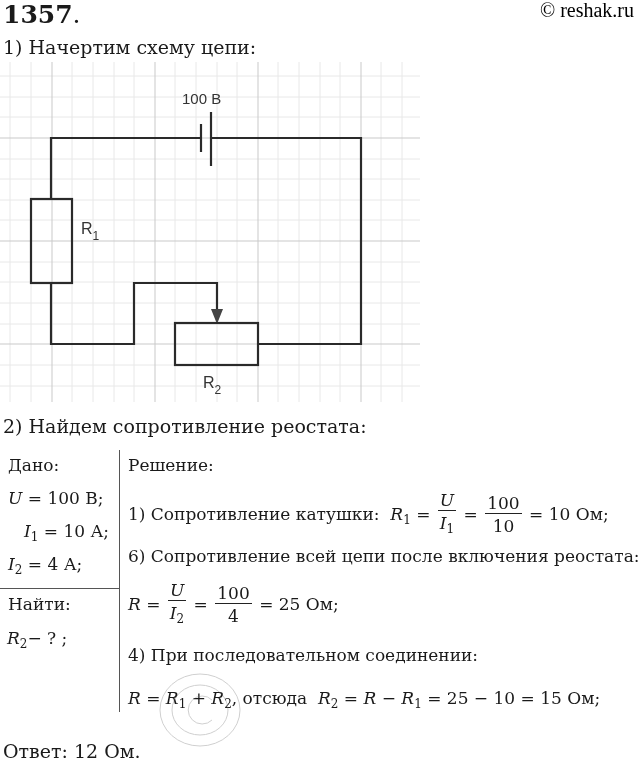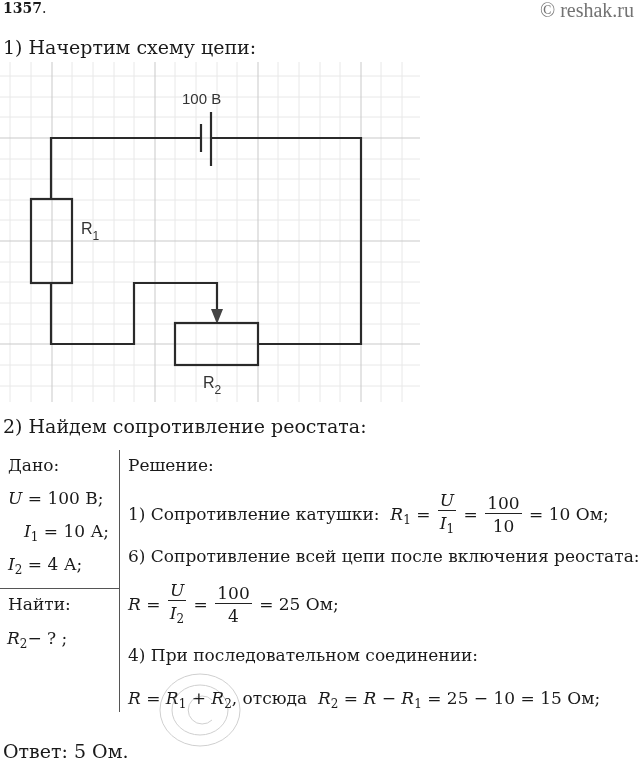--- a/index.html
+++ b/index.html
@@ -1,21 +1,21 @@
 <!DOCTYPE html>
 <html><head>
 <meta charset="utf-8">
 <style>
   html, body { margin:0; padding:0; background:#ffffff; }
   body { width:640px; height:766px; position:relative; overflow:hidden;
          font-family:"DejaVu Serif","Liberation Serif",serif; color:#1a1a1a; }
   .abs { position:absolute; white-space:nowrap; }
-  .problem-num { left:3px; top:0px; font-size:14px; font-weight:bold; }
+  .problem-num { left:3px; top:0px; font-size:25px; font-weight:bold; }
   .problem-num .dot { font-weight:normal; }
-  .watermark-top { right:6px; top:-1px; font-family:"Liberation Serif",serif; font-size:20px; color:#737373; }
+  .watermark-top { right:6px; top:-1px; font-family:"Liberation Serif",serif; font-size:20px; color:#000000; }
   .step { font-size:19px; }
   svg.circuit { position:absolute; left:0; top:62px; }
   .m { font-style:italic; }
   .sub { font-size:12px; vertical-align:-4px; font-style:normal; }
   .frac { display:inline-block; vertical-align:middle; text-align:center; margin:0 2px; }
   .frac .num { display:block; border-bottom:1.3px solid #222; padding:0 2px; line-height:20px; }
   .frac .den { display:block; line-height:24px; }
   .divider-v { position:absolute; left:119px; top:450px; width:1px; height:262px; background:#555; }
   .divider-h { position:absolute; left:0; top:588px; width:119px; height:1px; background:#555; }
   .given { font-size:17px; }
@@ -124,13 +124,13 @@
 </div>
 
 <svg class="wm" viewBox="0 0 180 150">
   <g fill="none" stroke="#777" stroke-width="1">
     <ellipse cx="70" cy="110" rx="40" ry="36"></ellipse>
     <ellipse cx="70" cy="110" rx="28" ry="25"></ellipse>
     <path d="M82 100 A14 14 0 1 0 82 120"></path>
   </g>
 </svg>
 
-<div class="abs step" style="left:3px;top:740px;">Ответ:  5 Ом.</div>
+<div class="abs step" style="left:3px;top:740px;">Ответ:  12 Ом.</div>
 
 </body></html>

